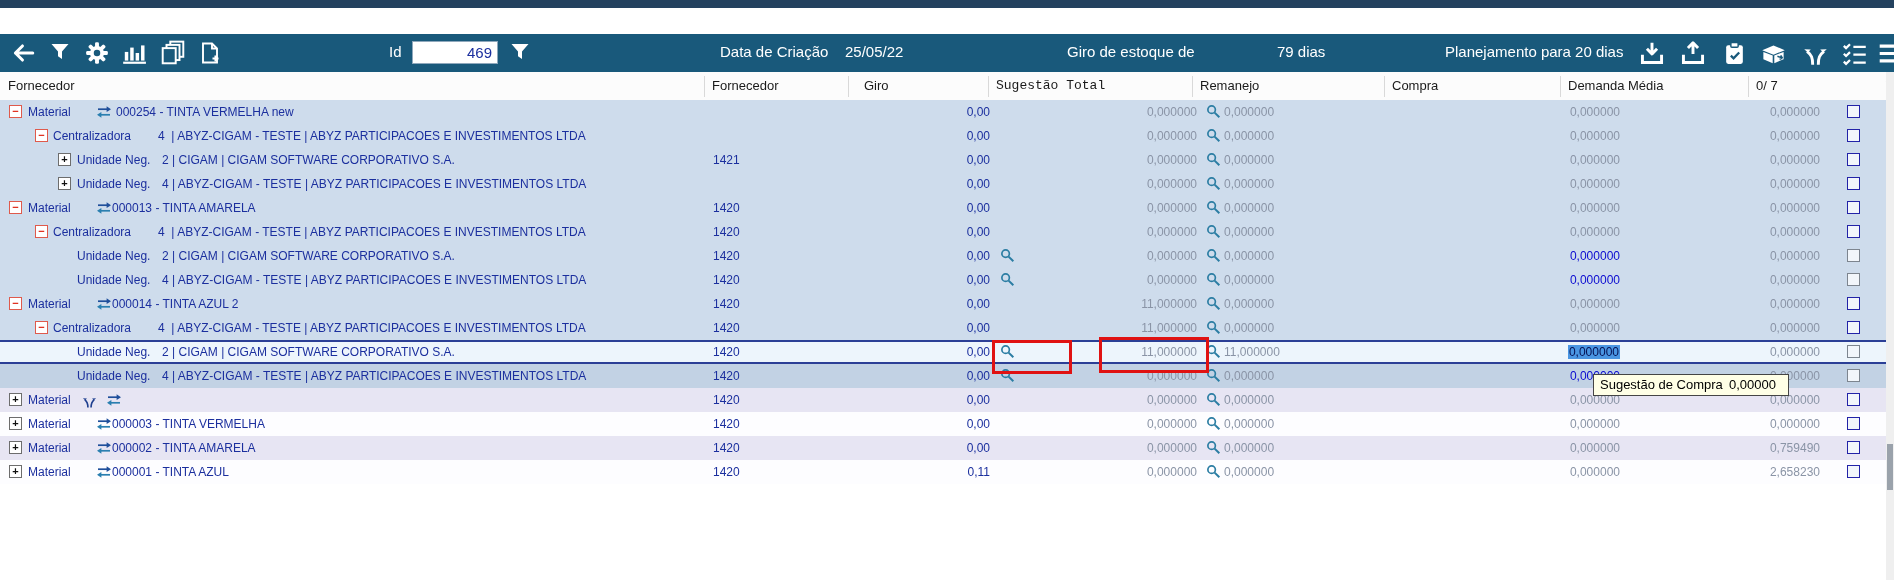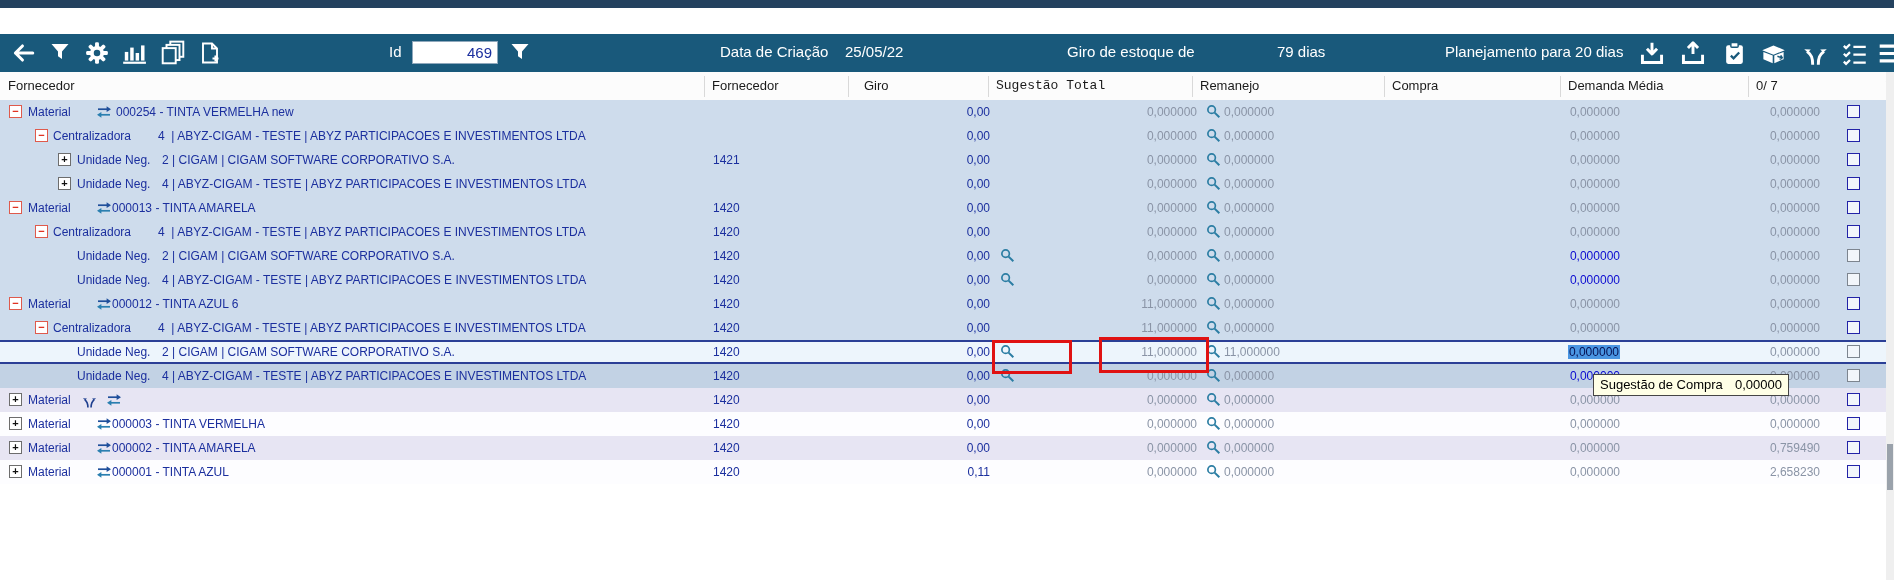--- a/index.html
+++ b/index.html
@@ -42,21 +42,21 @@
   .ticon{position:absolute;top:5px;}
   .mag{position:absolute;top:4px;cursor:pointer;}
   .cb{position:absolute;top:5px;width:13px;height:13px;background:#f2f6fb;box-sizing:border-box;cursor:pointer;}
   .cb.navy-b{border:1px solid #2323a8;}
   .cb.gray-b{border:1px solid #7d858f;}
   .sel-text{background:#4a95e2;color:#051052;padding:0 1px;}
   .redbox{position:absolute;border:3px solid #e01212;z-index:40;}
   .tooltip{position:absolute;left:1593px;top:374px;width:196px;height:22px;background:#ffffe6;border:1px solid #454545;
            z-index:50;font-size:13px;color:#000;box-sizing:border-box;}
   .tooltip .lbl{position:absolute;left:6px;top:0;line-height:20px;}
-  .tooltip .val{position:absolute;right:6px;top:0;line-height:20px;}
+  .tooltip .val{position:absolute;right:12px;top:0;line-height:20px;}
   .scrollbar{position:absolute;right:0;top:72px;width:8px;height:508px;background:#efefef;}
   .thumb{position:absolute;right:1px;top:372px;width:6px;height:46px;background:#9aa2ab;}
 </style>
 </head>
 <body>
 
 <div class="window">
   <div class="topstrip"></div>
 
 
@@ -306,21 +306,21 @@
       </div>
       <div class="row bg-blue">
         <div class="exp minus" style="left: 9px;">−</div>
         <span class="cell navy" style="left: 28px;">Material</span>
         <span class="ticon" style="left: 96px;"><svg viewBox="0 0 16 14" width="16" height="14">
             <path d="M2 4.2h9" stroke="#1f4f9b" stroke-width="1.7" fill="none"></path>
             <path d="M10.6 1.3L15 4.2l-4.4 2.9z" fill="#1f4f9b"></path>
             <path d="M14 9.8H5" stroke="#2a7fb0" stroke-width="1.7" fill="none"></path>
             <path d="M5.4 6.9L1 9.8l4.4 2.9z" fill="#2a7fb0"></path>
           </svg></span>
-        <span class="cell navy" style="left: 112px;">000012 - TINTA AZUL 6</span>
+        <span class="cell navy" style="left: 112px;">000014 - TINTA AZUL 2</span>
         <span class="cell navy" style="left: 713px;">1420</span>
         <span class="cell navy right" style="left: 890px; width: 100px;">0,00</span>
         <span class="cell gray right" style="left: 1097px; width: 100px;">11,000000</span>
         <span class="mag" style="left: 1206px;"><svg viewBox="0 0 16 16" width="15" height="15">
             <circle cx="6" cy="6" r="4" fill="none" stroke="#2b7da3" stroke-width="1.8"></circle>
             <path d="M9.2 9.2L14.2 14.2" stroke="#2b7da3" stroke-width="2.2"></path>
           </svg></span>
         <span class="cell gray" style="left: 1224px;">0,000000</span>
         <span class="cell gray right" style="left: 1525px; width: 95px;">0,000000</span>
         <span class="cell gray right" style="left: 1727px; width: 93px;">0,000000</span>

